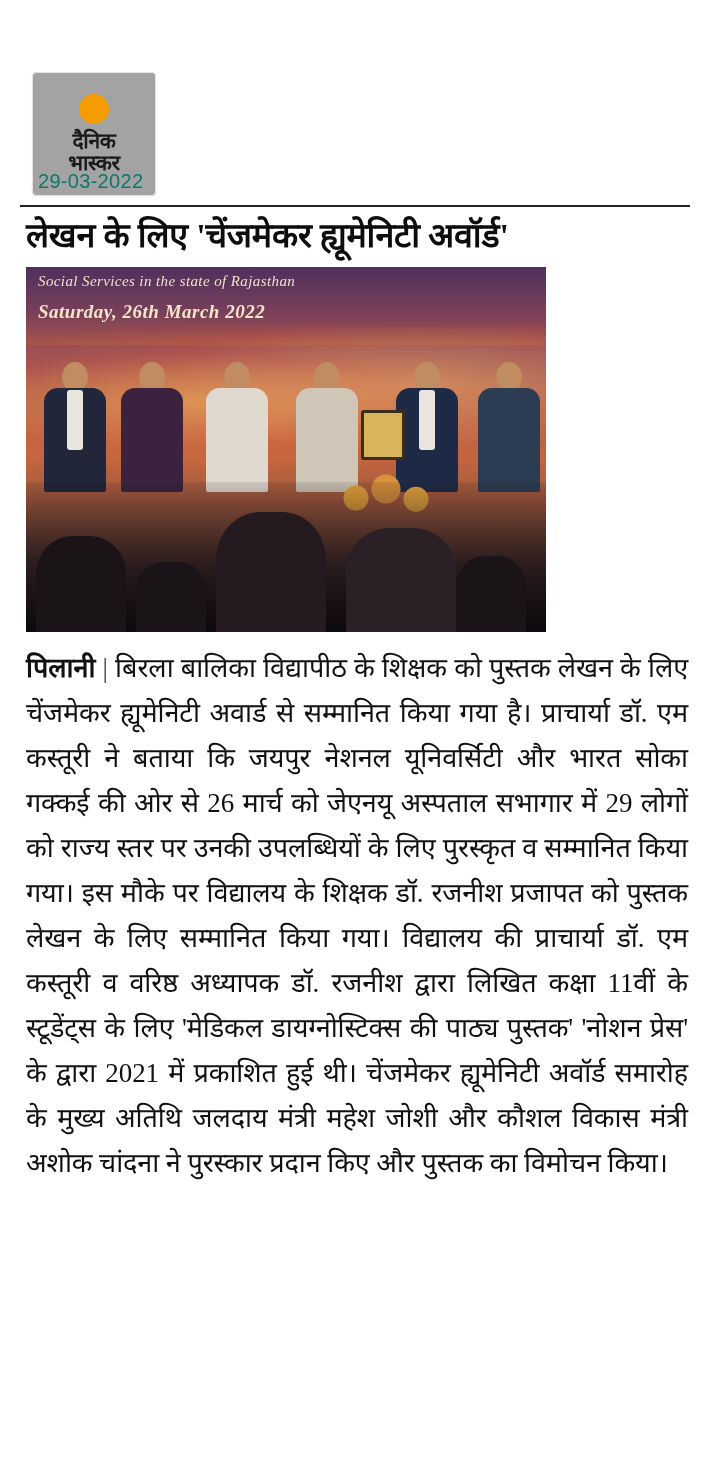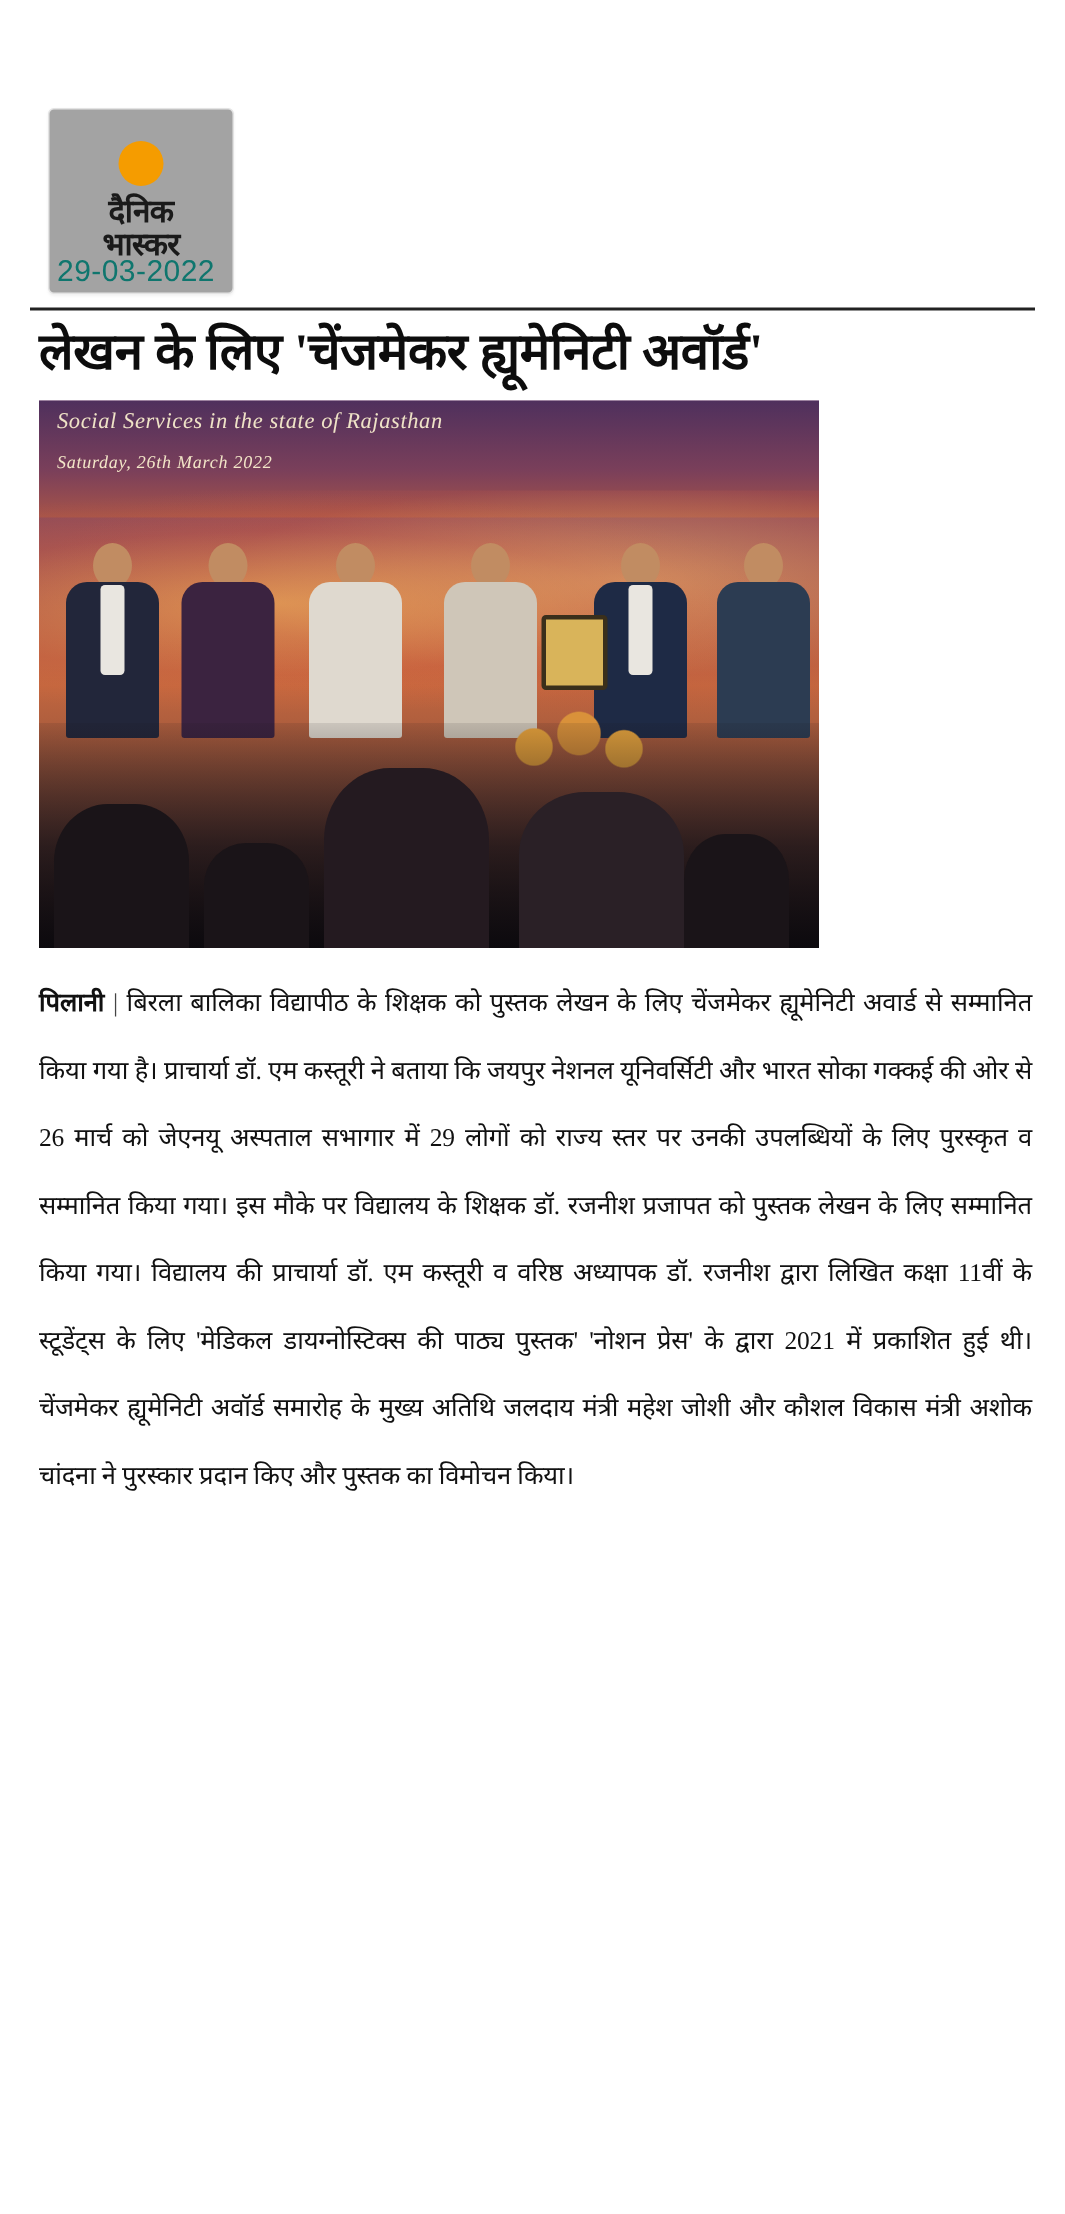--- a/index.html
+++ b/index.html
@@ -118,23 +118,23 @@
     font-style: italic;
     font-size: 15px;
     color: #efe3c7;
     letter-spacing: 0.4px;
     white-space: nowrap;
   }
   .photo .banner-text-2 {
     position: absolute;
     left: 12px; top: 34px;
     font-family: "Liberation Serif", serif;
-    font-weight: normal;
+    font-weight: bold;
     font-style: italic;
-    font-size: 12px;
+    font-size: 19px;
     color: #f3e6c8;
     letter-spacing: 0.5px;
     white-space: nowrap;
   }
   
   .photo .glow {
     position: absolute;
     left: 0; top: 60px; right: 0; height: 150px;
     background: radial-gradient(ellipse at 30% 50%, rgba(255,190,90,0.55), rgba(255,120,60,0.15) 45%, rgba(0,0,0,0) 70%),
                 radial-gradient(ellipse at 75% 40%, rgba(255,210,120,0.45), rgba(220,90,60,0.12) 50%, rgba(0,0,0,0) 72%);
@@ -207,21 +207,21 @@
     height: 60px;
     background: radial-gradient(circle at 25% 60%, #e8a33b 0 12px, transparent 13px),
                 radial-gradient(circle at 50% 45%, #d9913a 0 14px, transparent 15px),
                 radial-gradient(circle at 75% 62%, #e6a43d 0 12px, transparent 13px);
   }
 
   
   .article {
     margin: 14px 2px 0 6px;
     font-family: "Liberation Serif", serif;
-    font-size: 17px;
+    font-size: 27px;
     line-height: 45px;
     text-align: justify;
     text-justify: inter-word;
     color: #111111;
     letter-spacing: -0.1px;
   }
   .dateline {
     font-weight: bold;
   }
   .sep {

